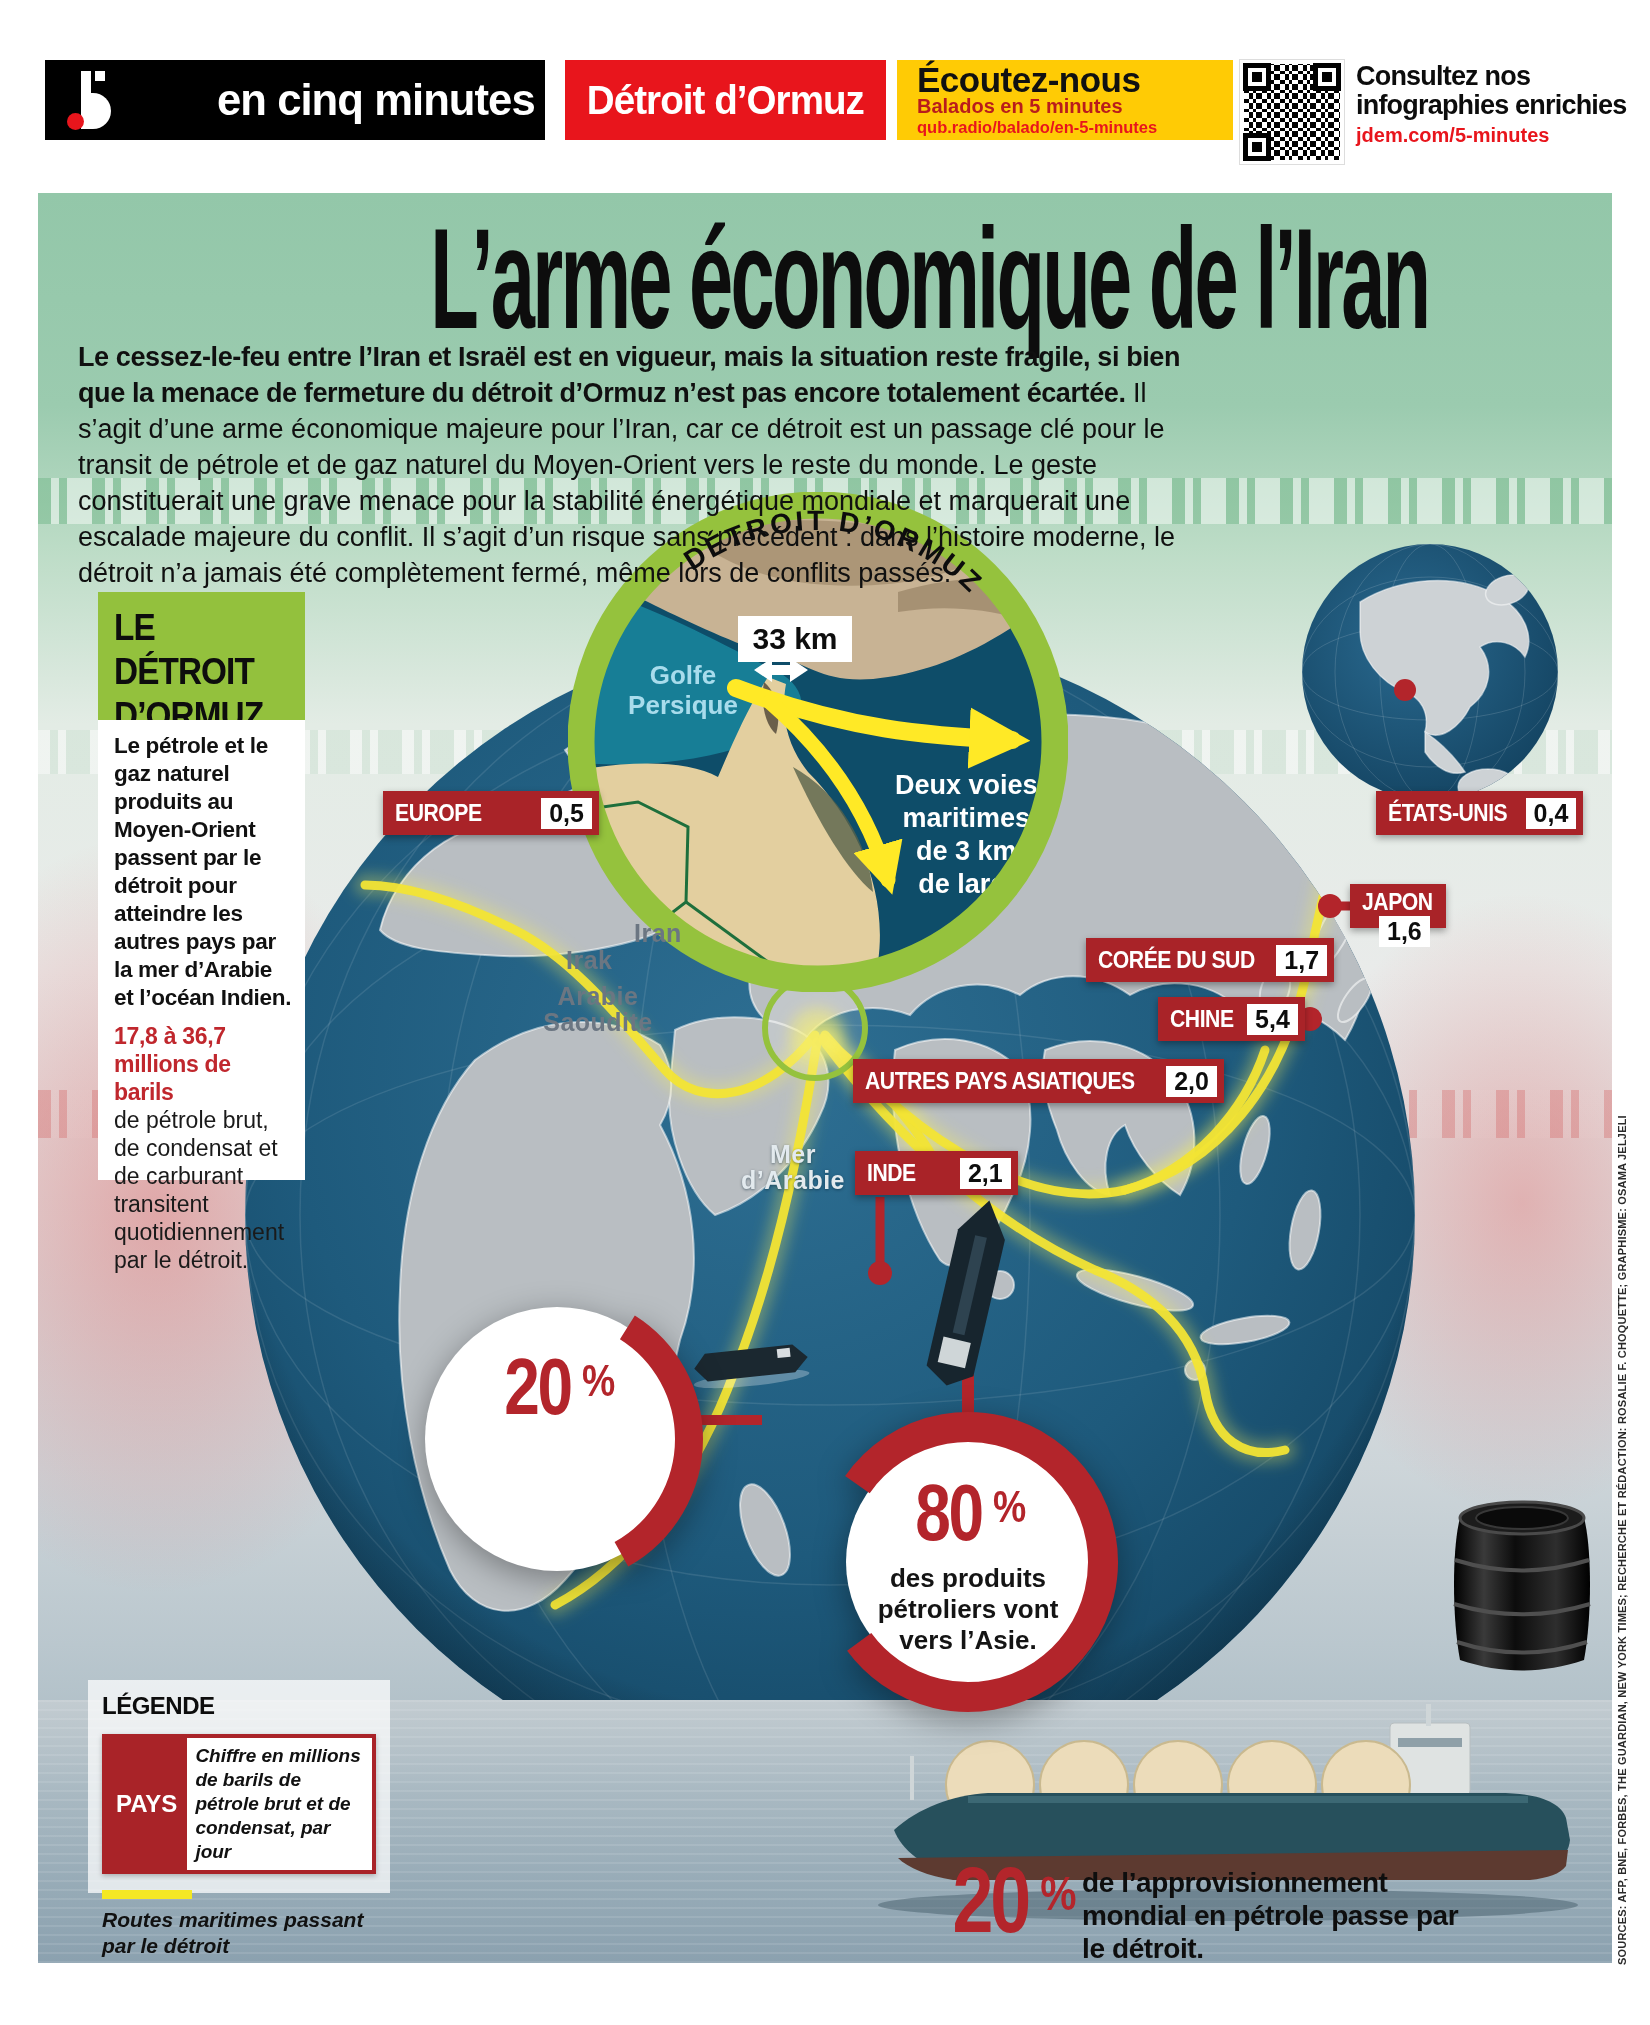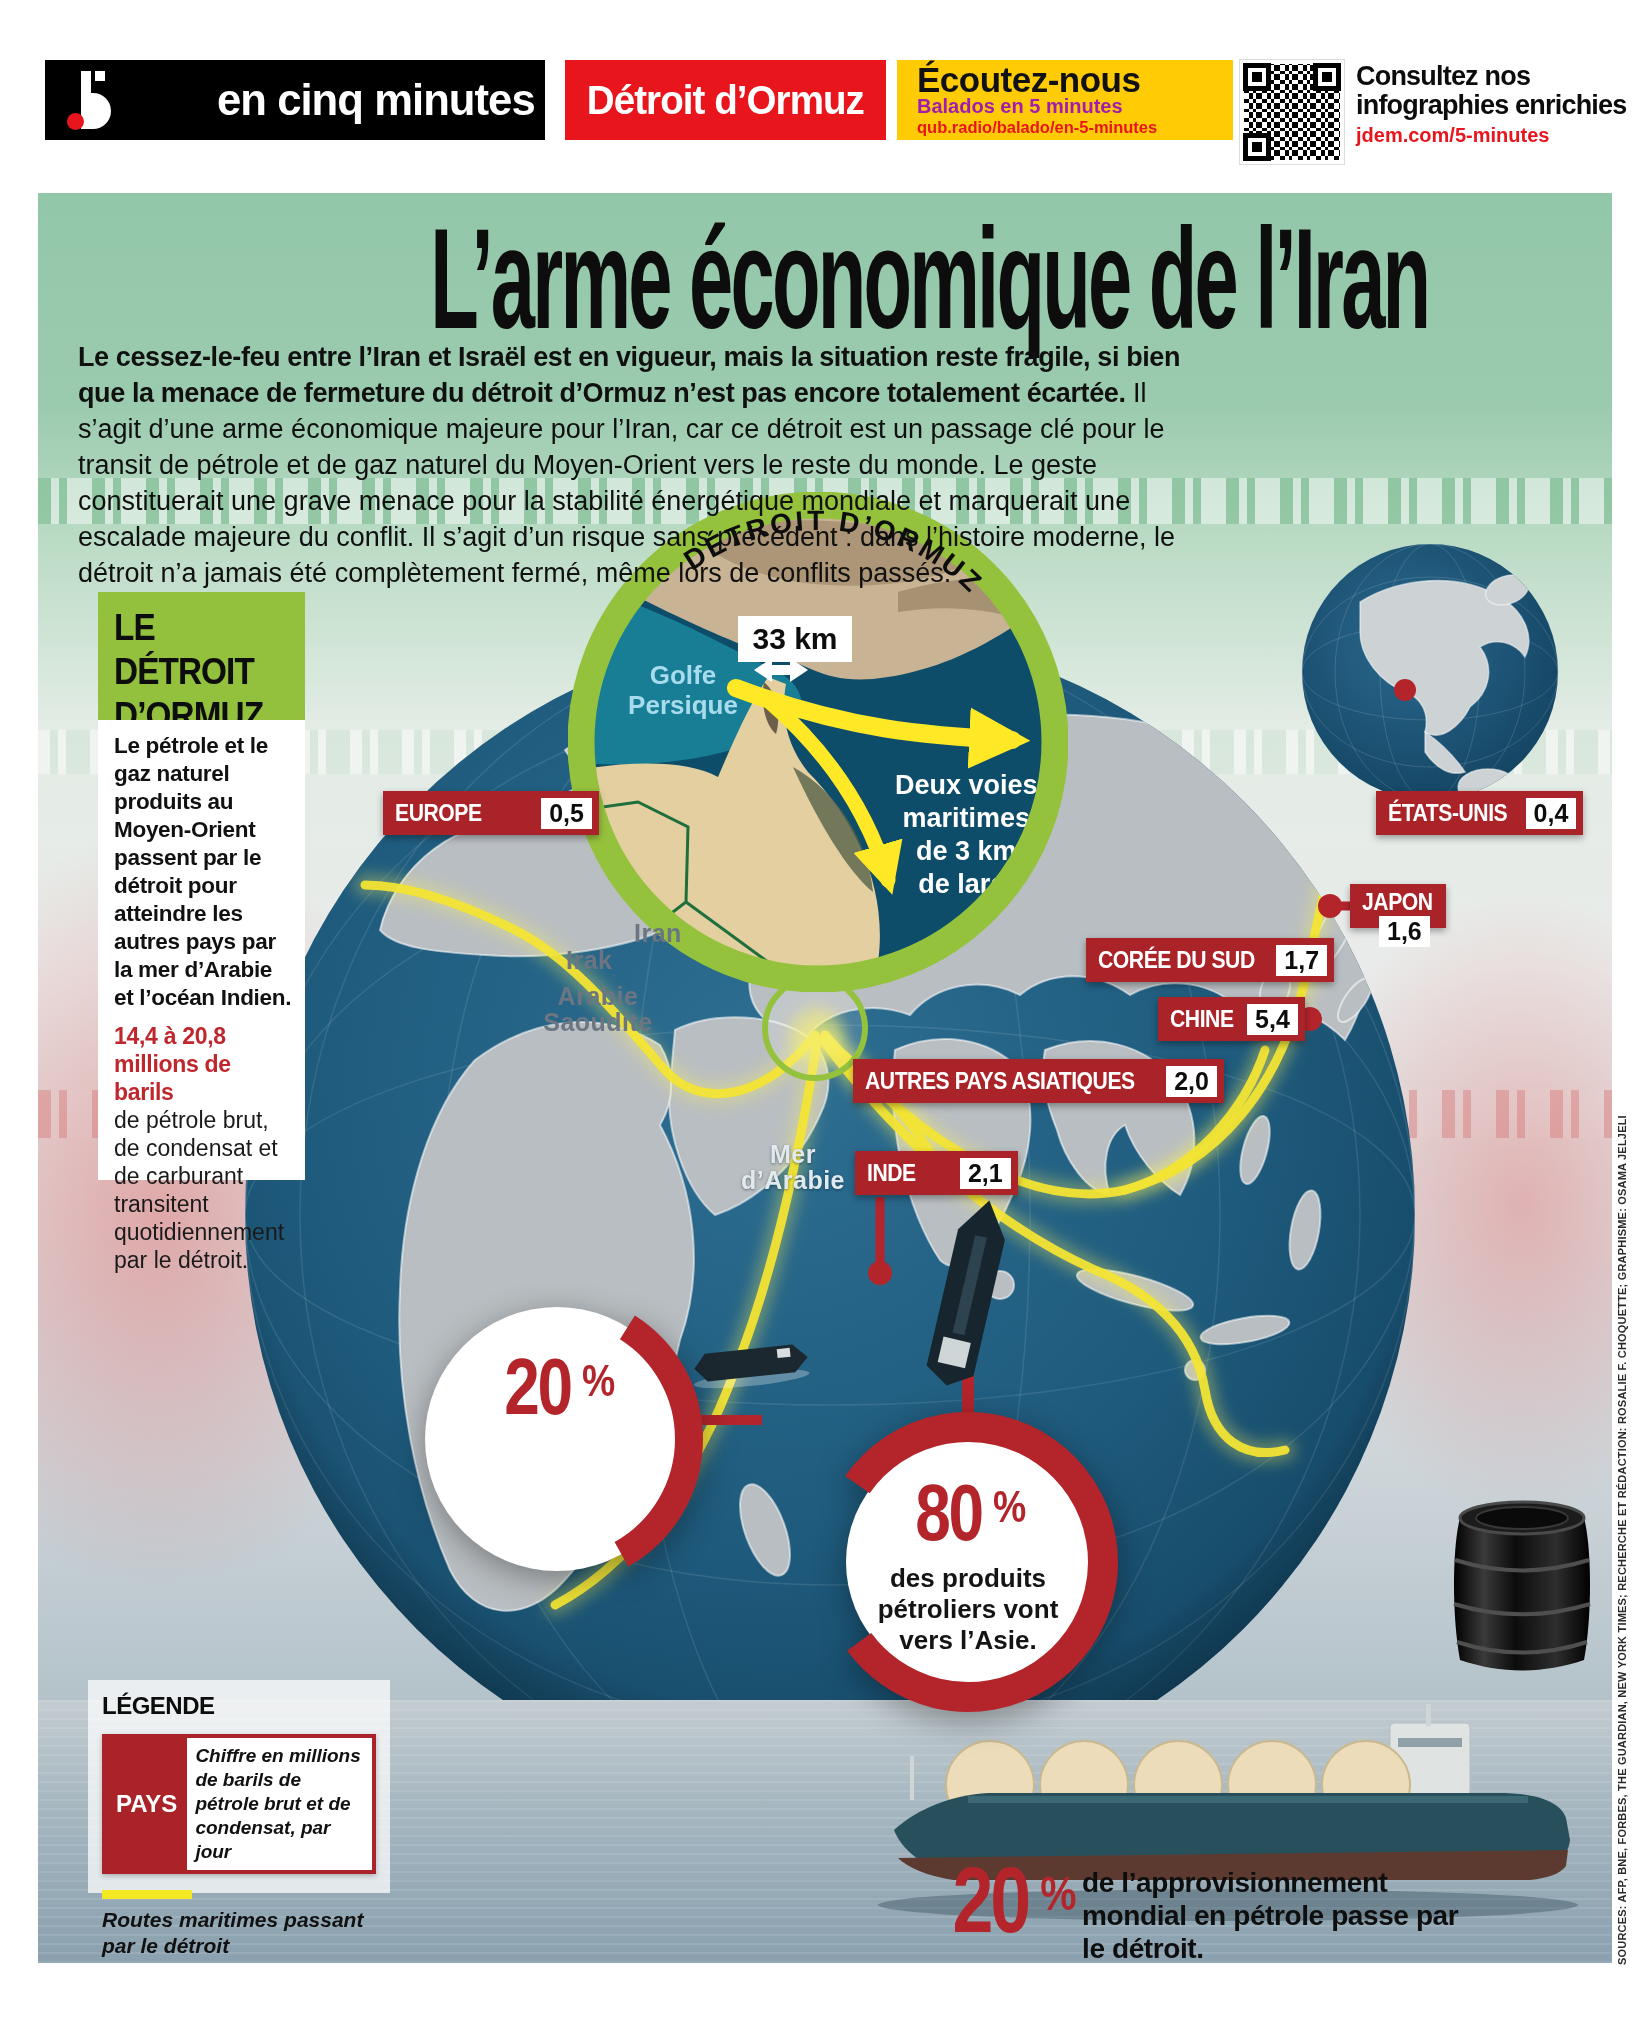--- a/index.html
+++ b/index.html
@@ -12,21 +12,21 @@
   #logo{position:relative;width:52px;height:62px;margin-right:18px;flex:0 0 auto;}
   #logo .l-bar{position:absolute;left:14px;top:2px;width:10px;height:26px;background:#fff;}
   #logo .l-sq{position:absolute;left:28px;top:2px;width:10px;height:10px;background:#fff;}
   #logo .l-bowl{position:absolute;left:14px;top:24px;width:30px;height:36px;background:#fff;border-radius:0 60% 60% 0/0 50% 50% 0;}
   #logo .l-dot{position:absolute;left:0px;top:44px;width:17px;height:17px;background:#e8151c;border-radius:50%;}
   #brand-text{color:#fff;font-size:45px;font-weight:800;letter-spacing:-1px;transform:scaleX(.97);transform-origin:left center;white-space:nowrap;}
   #topic-box{left:565px;width:321px;background:#e8151c;justify-content:center;}
   #topic-text{color:#fff;font-size:41px;font-weight:800;letter-spacing:-1px;transform:scaleX(.94);white-space:nowrap;}
   #listen-box{left:897px;width:336px;background:#ffcb05;flex-direction:column;align-items:flex-start;justify-content:center;padding-left:20px;}
   #listen-title{font-size:35px;font-weight:800;color:#111;letter-spacing:-0.5px;line-height:31px;}
-  #listen-sub{font-size:20px;font-weight:800;color:#a21caf;line-height:23px;}
+  #listen-sub{font-size:20px;font-weight:800;color:#b91c1c;line-height:23px;}
   #listen-url{font-size:16.5px;font-weight:700;color:#e8151c;line-height:19px;}
   #qr{position:absolute;left:1240px;top:60px;width:104px;height:104px;background:
       repeating-linear-gradient(90deg,#000 0 5px,#fff 5px 9px,#000 9px 12px,#fff 12px 18px),
       repeating-linear-gradient(0deg,#000 0 4px,#fff 4px 10px,#000 10px 13px,#fff 13px 19px);
       background-blend-mode:difference;border:4px solid #fff;outline:1px solid #ddd;}
   .finder{position:absolute;width:28px;height:28px;background:#fff;border:5px solid #000;}
   .finder span{position:absolute;left:4px;top:4px;width:10px;height:10px;background:#000;}
   #f1{left:-1px;top:-1px;} #f2{right:-1px;top:-1px;} #f3{left:-1px;bottom:-1px;}
   #consult{position:absolute;left:1356px;top:62px;width:290px;}
   #consult-text{font-size:27px;font-weight:800;color:#0c0c0c;line-height:29px;letter-spacing:-0.8px;}
@@ -349,21 +349,21 @@
       </g>
     </svg>
 
     <div id="main-title"><span>L’arme économique de l’Iran</span></div>
     <div id="intro"><span class="b">Le cessez-le-feu entre l’Iran et Israël est en vigueur, mais la situation reste fragile, si bien que la menace de fermeture du détroit d’Ormuz n’est pas encore totalement écartée.</span><span> Il s’agit d’une arme économique majeure pour l’Iran, car ce détroit est un passage clé pour le transit de pétrole et de gaz naturel du Moyen-Orient vers le reste du monde. Le geste constituerait une grave menace pour la stabilité énergétique mondiale et marquerait une escalade majeure du conflit. Il s’agit d’un risque sans précédent : dans l’histoire moderne, le détroit n’a jamais été complètement fermé, même lors de conflits passés.</span></div>
 
     <div id="side-title"><span>LE DÉTROIT
 D’ORMUZ</span></div>
     <div id="side-body">
       <div class="t1">Le pétrole et le gaz naturel produits au Moyen-Orient passent par le détroit pour atteindre les autres pays par la mer d’Arabie et l’océan Indien.</div>
-      <div class="hl">14,4 à 20,8 millions de barils</div>
+      <div class="hl">17,8 à 36,7 millions de barils</div>
       <div class="t2">de pétrole brut, de condensat et de carburant transitent quotidiennement par le détroit.</div>
     </div>
 
     <div class="geo" style="left:596px;top:726px;">Iran</div>
     <div class="geo" style="left:528px;top:753px;">Irak</div>
     <div class="geo two" style="left:495px;top:790px;width:130px;white-space:pre-line;">Arabie
 Saoudite</div>
     <div class="geo two" id="geo-mer" style="left:700px;top:948px;width:110px;white-space:pre-line;">Mer
 d’Arabie</div>
 

